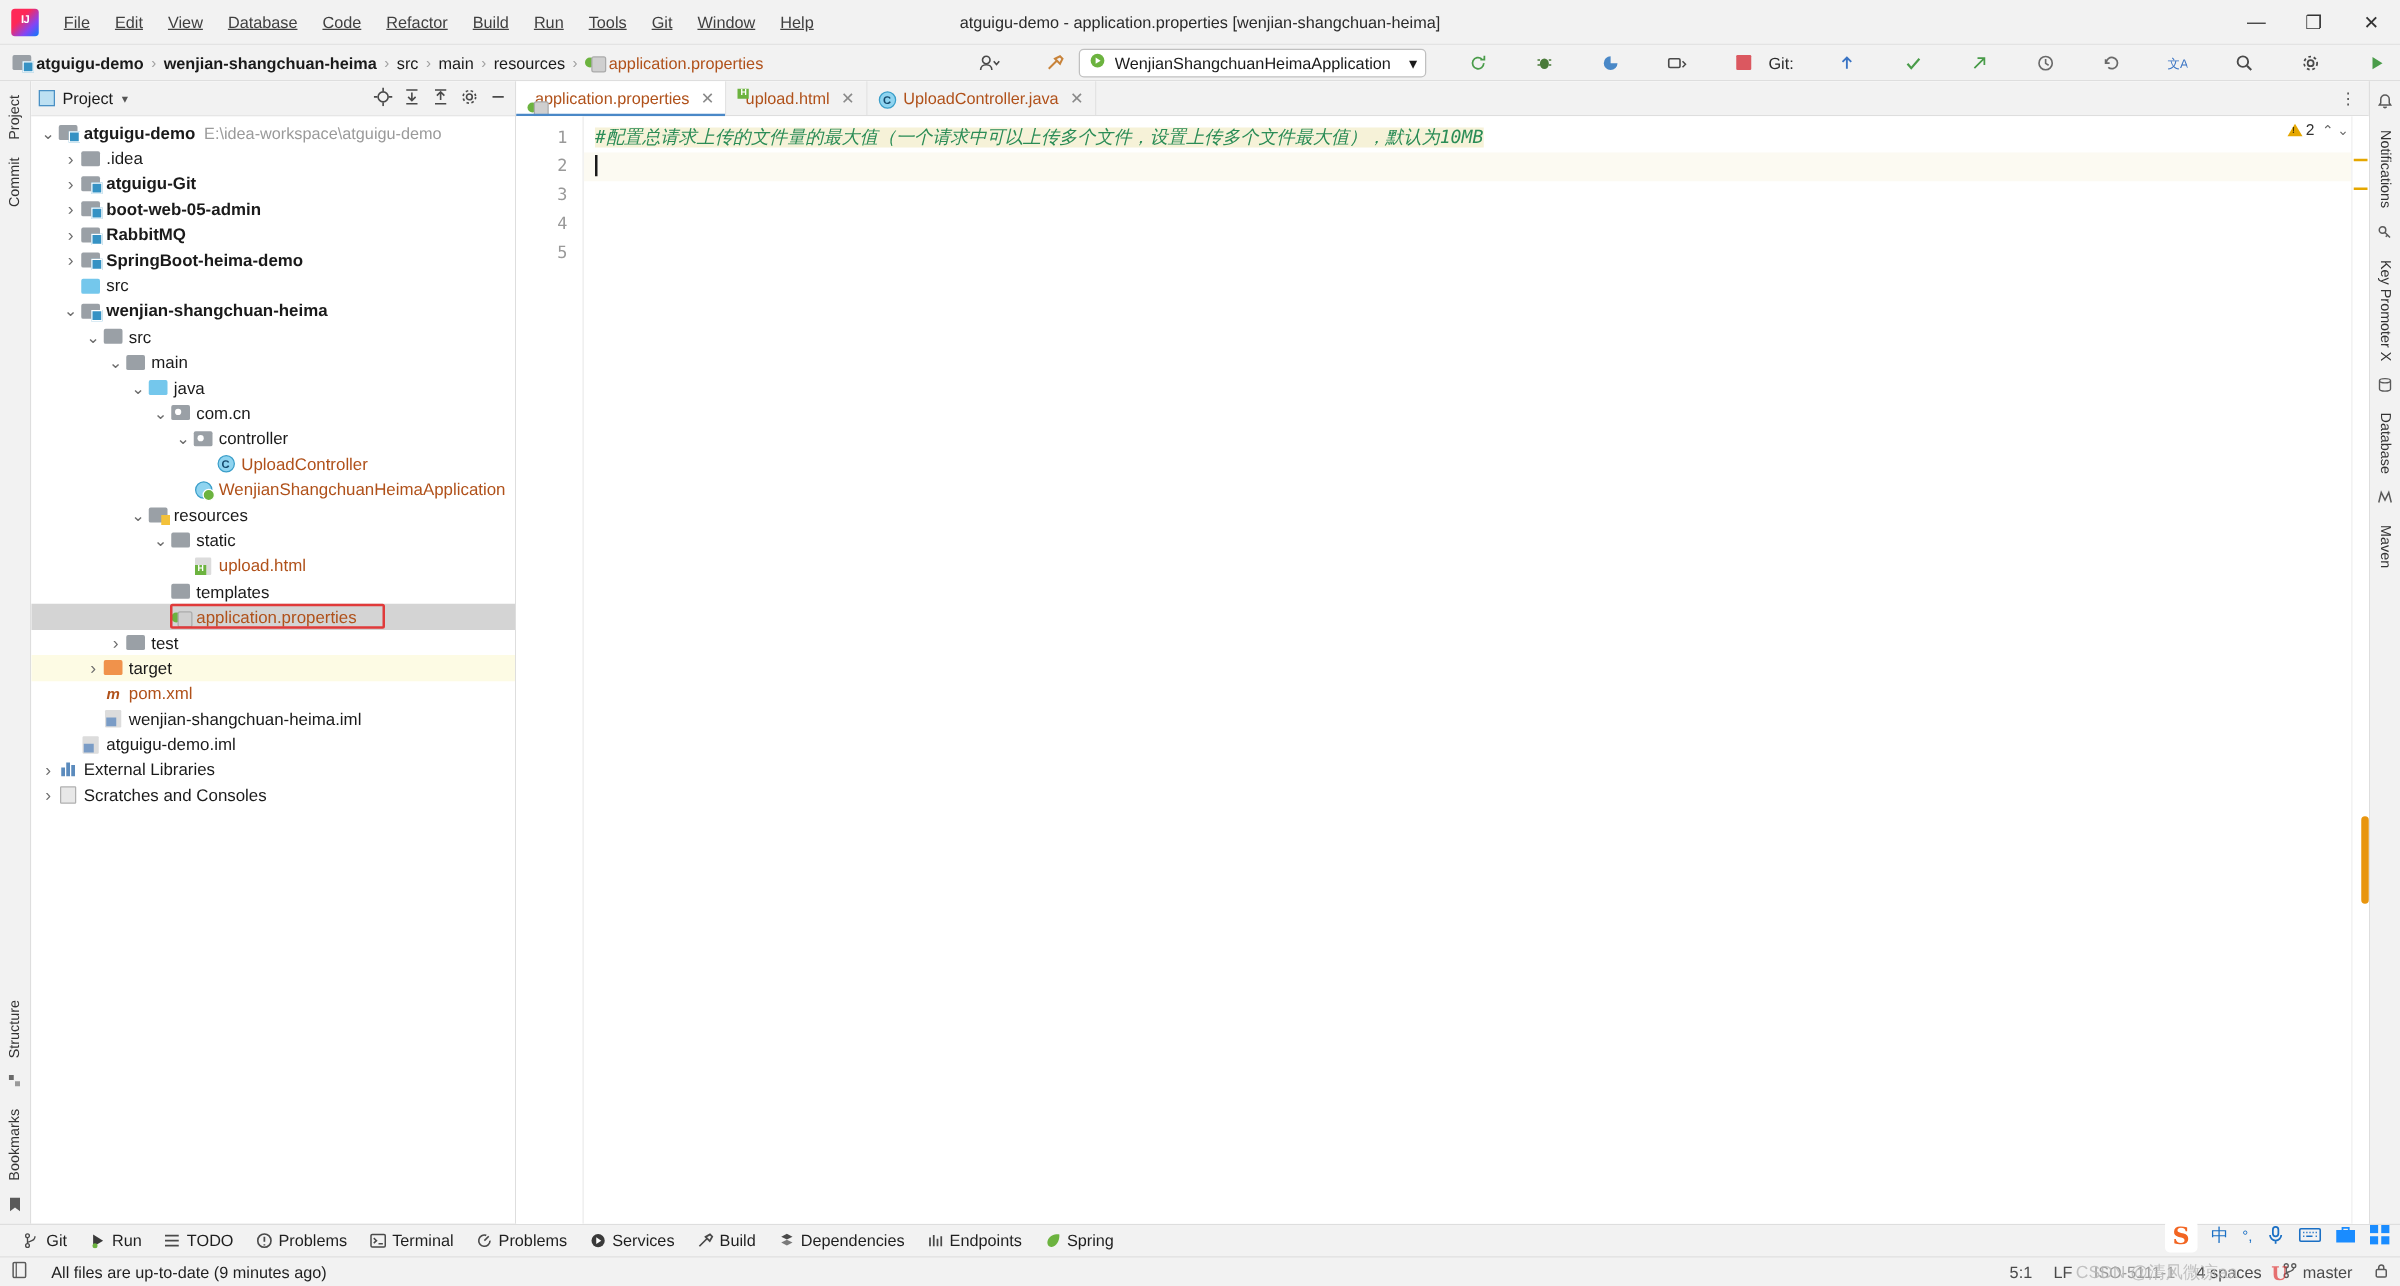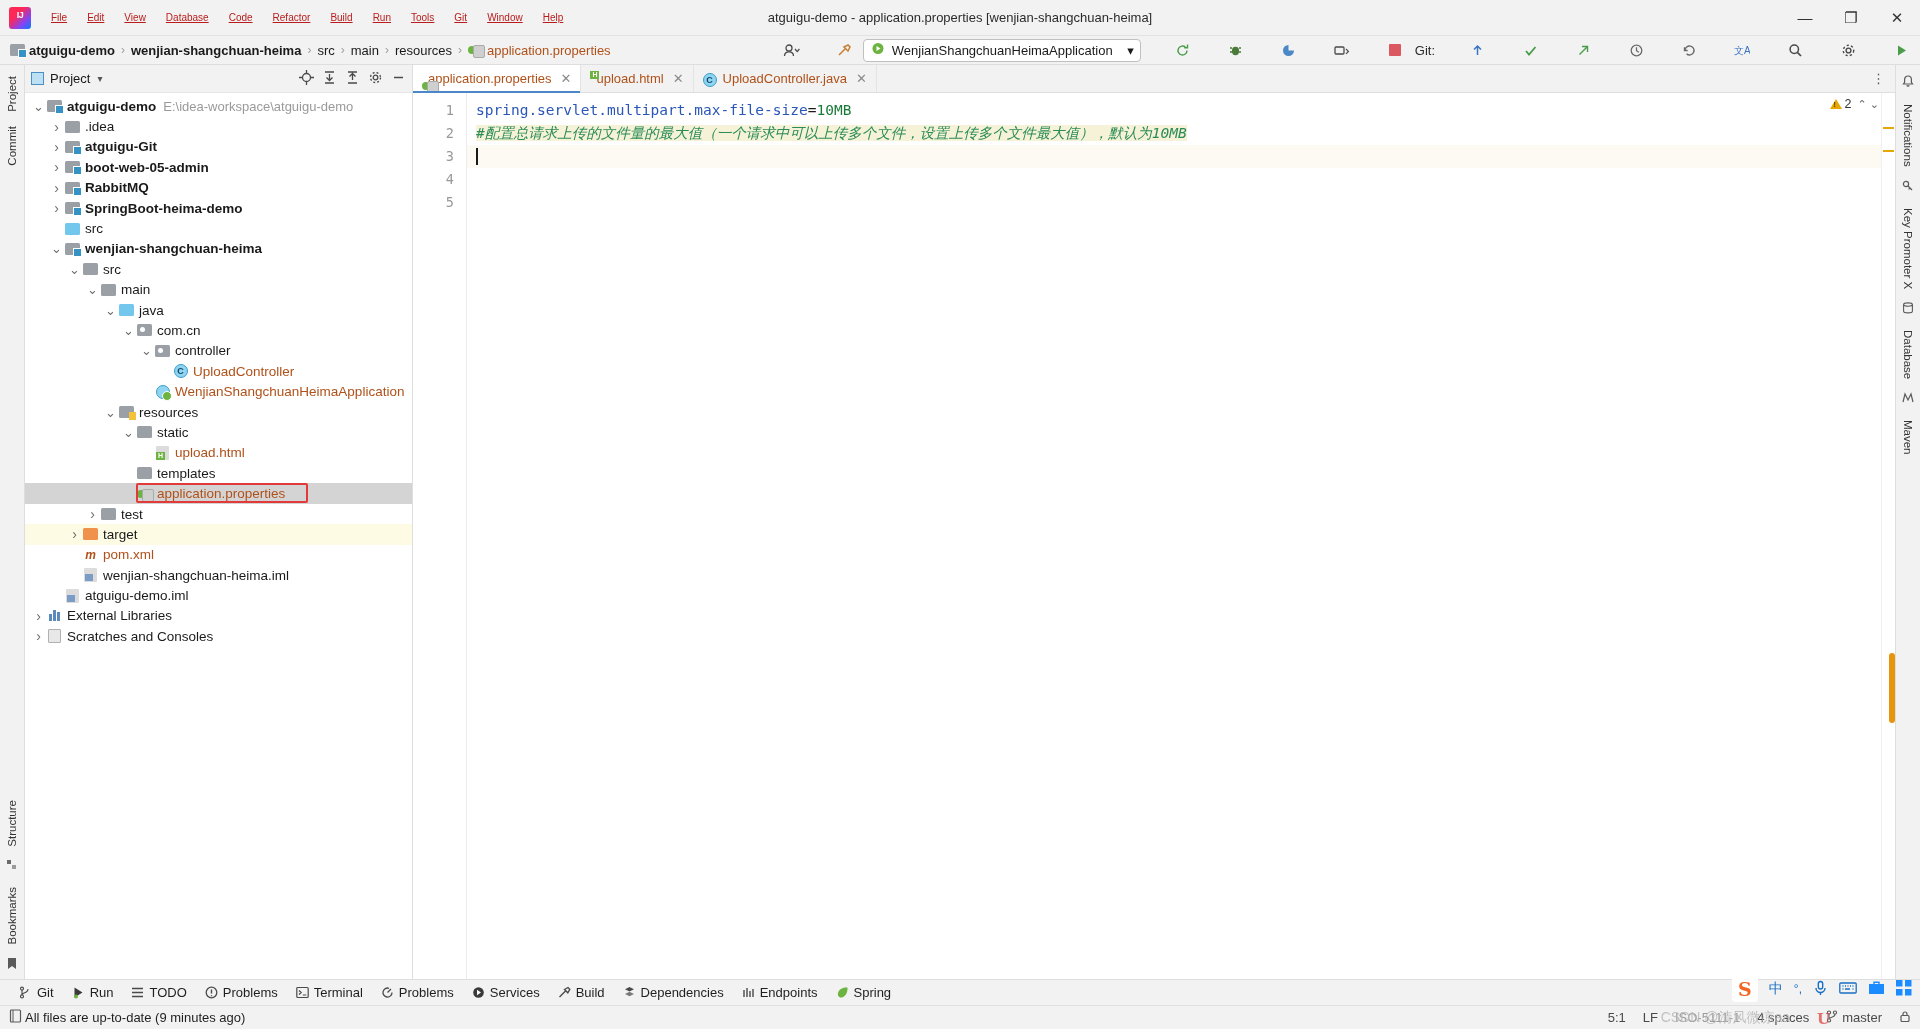--- a/index.html
+++ b/index.html
@@ -23,21 +23,21 @@
     background: linear-gradient(135deg,#fe2857 0%,#fe2857 35%,#8345f5 70%,#087cfa 100%);
     flex: 0 0 22px;
   }
   .ij-logo::after {
     content: "IJ"; position: absolute; left: 0; right: 0; top: 3px;
     font-size: 9px; font-weight: bold; color: #fff; text-align: center;
     letter-spacing: -0.5px;
   }
   .menubar { display: flex; align-items: center; gap: 0px; }
   .menu-item {
-    padding: 4px 10px; font-size: 10px; color: #b91c1c; cursor: default;
+    padding: 4px 10px; font-size: 13px; color: #404040; cursor: default;
     white-space: nowrap;
   }
   .menu-item u { text-decoration: underline; }
   .win-title {
     position: absolute; left: 0; right: 0; text-align: center;
     font-size: 13px; color: #2b2b2b; pointer-events: none;
   }
   .win-btns { margin-left: auto; display: flex; height: 36px; z-index: 2; }
   .win-btn {
     width: 46px; height: 36px; display: flex; align-items: center; justify-content: center;
@@ -242,21 +242,21 @@
     display: flex; align-items: center; gap: 5px; padding: 2px 9px;
     font-size: 13px; color: #1f1f1f; white-space: nowrap;
   }
 
   
   .statusbar {
     height: 24px; display: flex; align-items: center;
     background: #f2f2f2; border-top: 1px solid #e0e0e0; padding: 0 9px; font-size: 13px;
     flex: 0 0 24px; color: #1f1f1f;
   }
-  .sb-left { display: flex; align-items: center; gap: 3px; }
+  .sb-left { display: flex; align-items: center; gap: 19px; }
   .sb-right { margin-left: auto; display: flex; align-items: center; gap: 17px; color: #4a4a4a; }
   .sb-right .dim { color: #9a9a9a; }
 
   
   .ime-strip {
     position: absolute; right: 8px; bottom: 26px; height: 28px;
     display: flex; align-items: center; gap: 11px; color: #1a6fc4; font-size: 14px;
   }
   .sogou-s {
     width: 26px; height: 26px; background: #fff; border-radius: 4px;
@@ -714,21 +714,20 @@
 
       <div class="code-wrap">
         <div class="gutter" id="gutter">
             <div>1</div>
             <div>2</div>
             <div>3</div>
             <div>4</div>
             <div>5</div>
           </div>
         <div class="code" id="code">
-            <div class="cline"><span class="key">spring.servlet.multipart.max-file-size</span><span class="eq">=</span><span class="val">10MB</span></div>
             <div class="cline"><span class="cmt">#配置总请求上传的文件量的最大值（一个请求中可以上传多个文件，设置上传多个文件最大值），默认为10MB</span></div>
             <div class="cline current"><span class="caret"></span></div>
           </div>
         <div class="marker-strip">
           <div class="mk" style="top:34px;background:#e5a700;"></div>
           <div class="mk" style="top:57px;background:#e5a700;"></div>
         </div>
         <div class="insp-widget">
           <span class="warn-tri"></span>
           <span>2</span>

